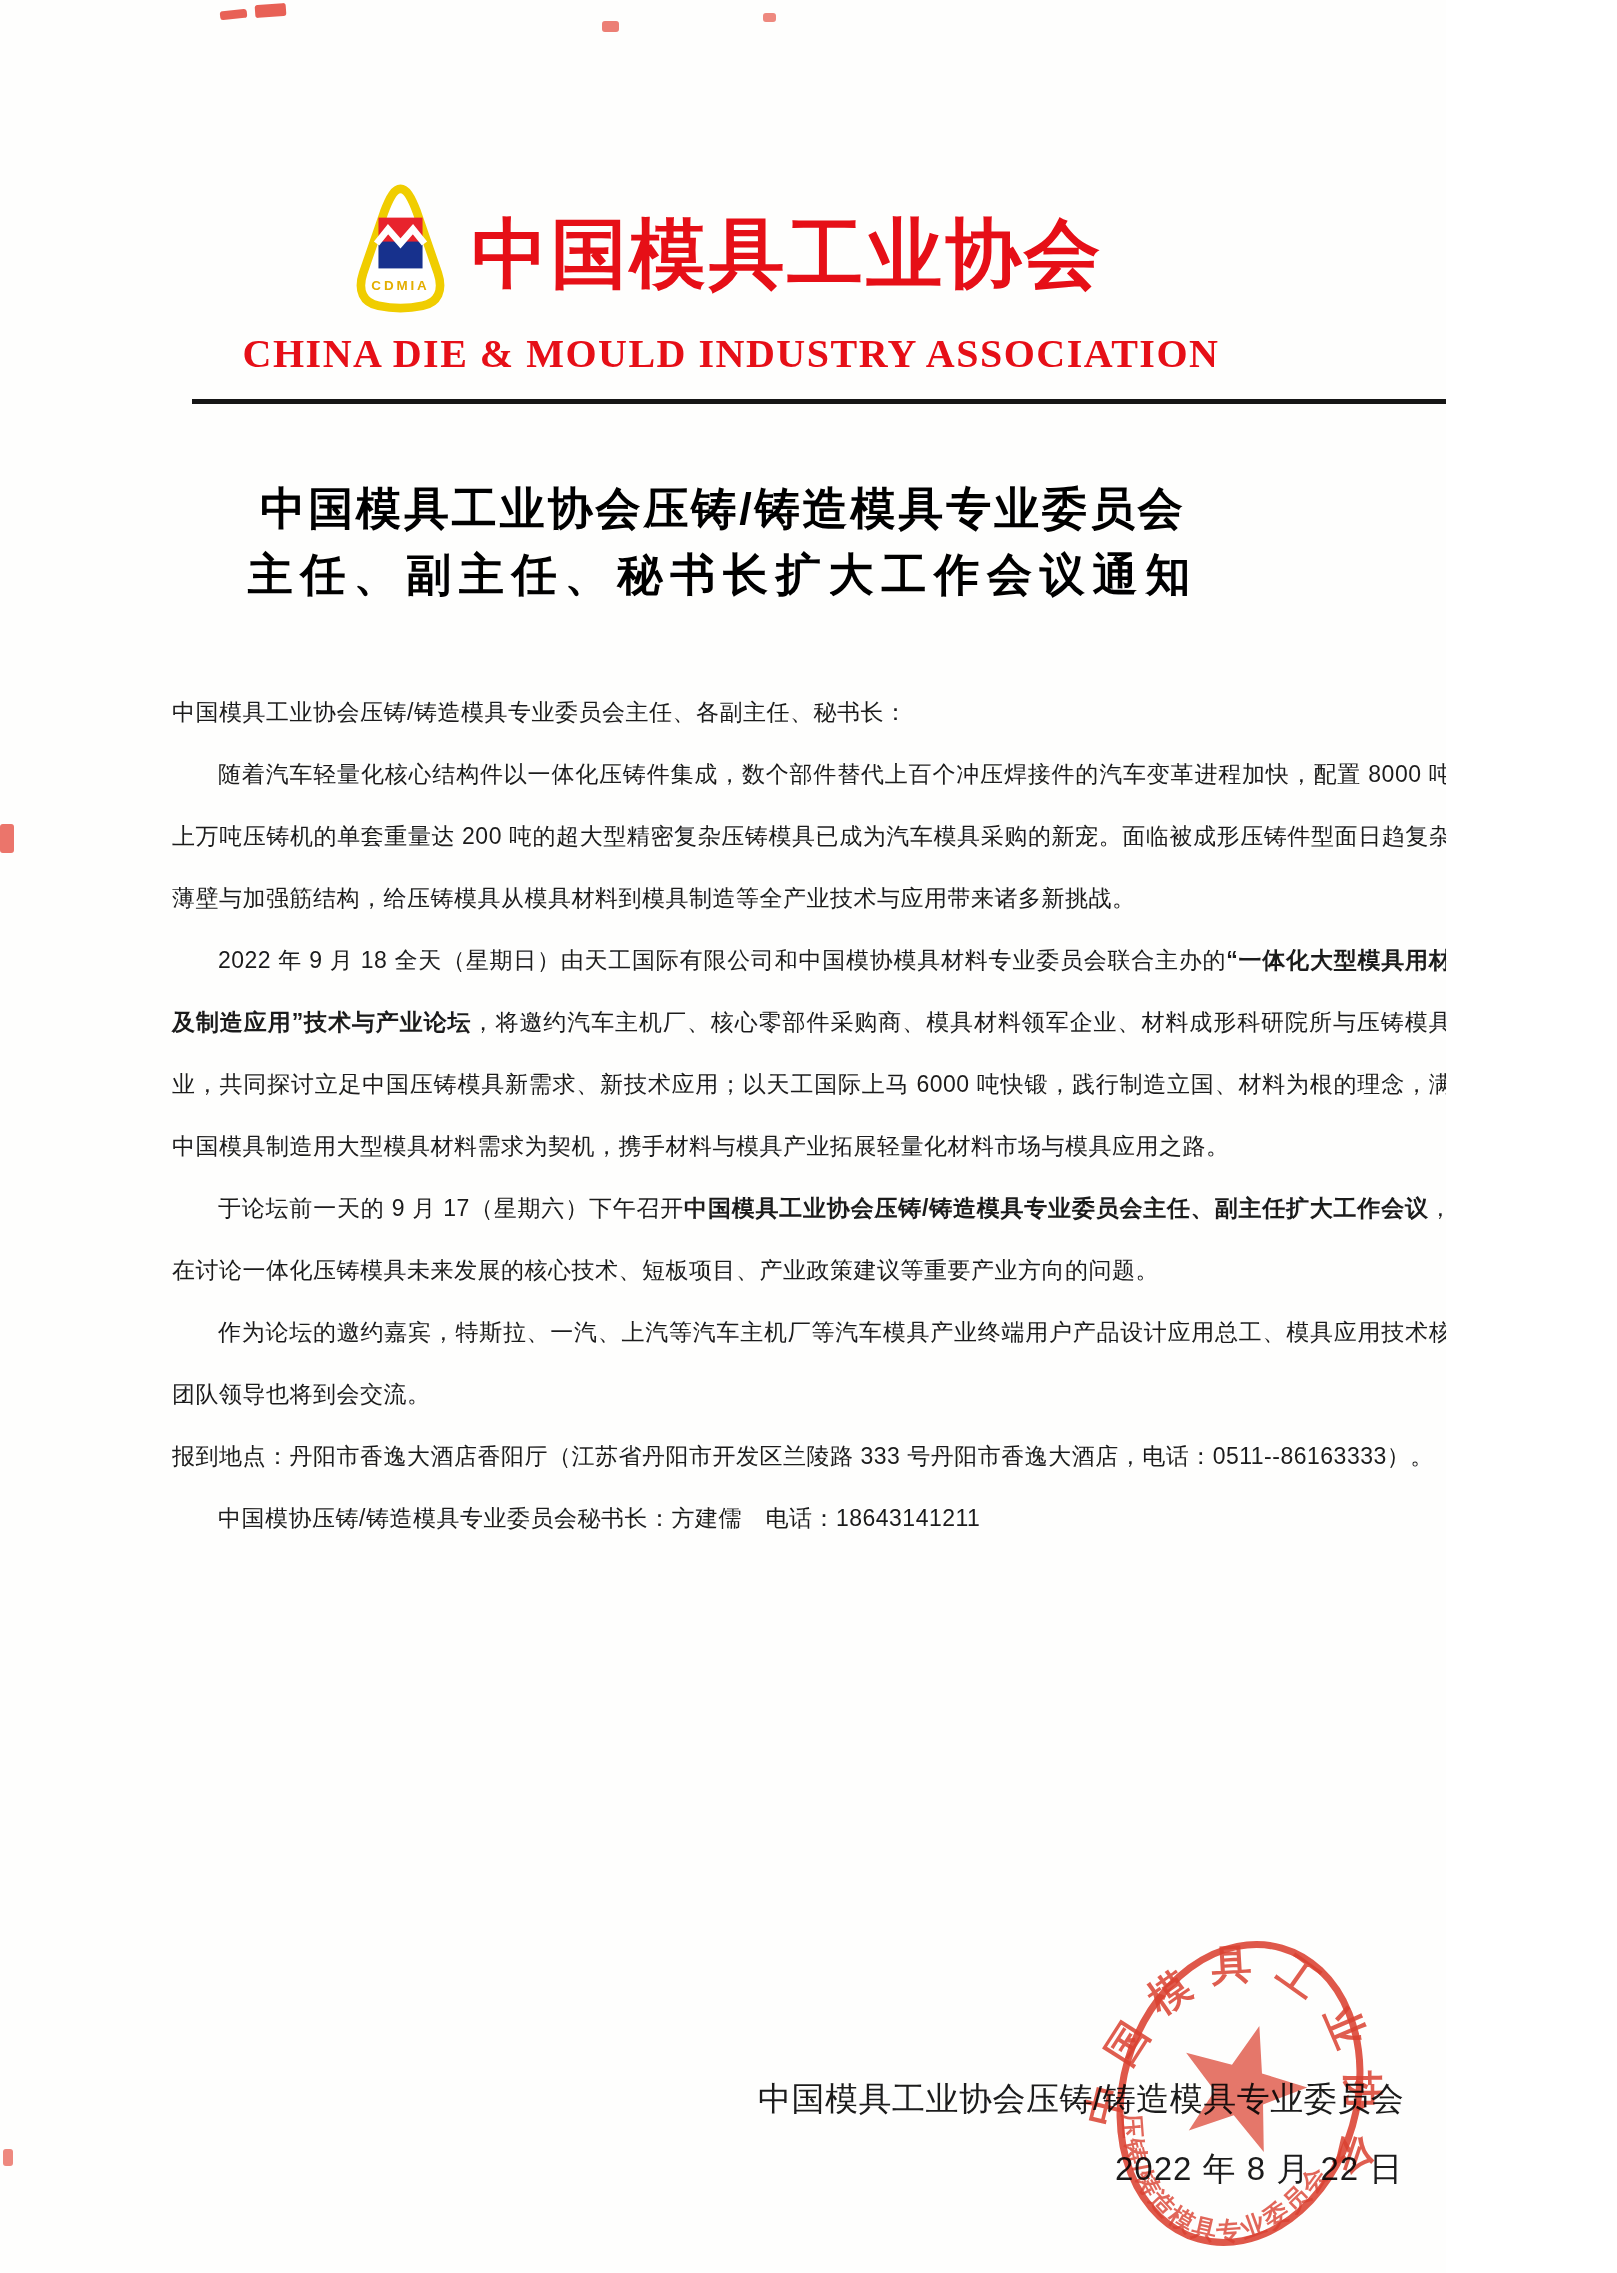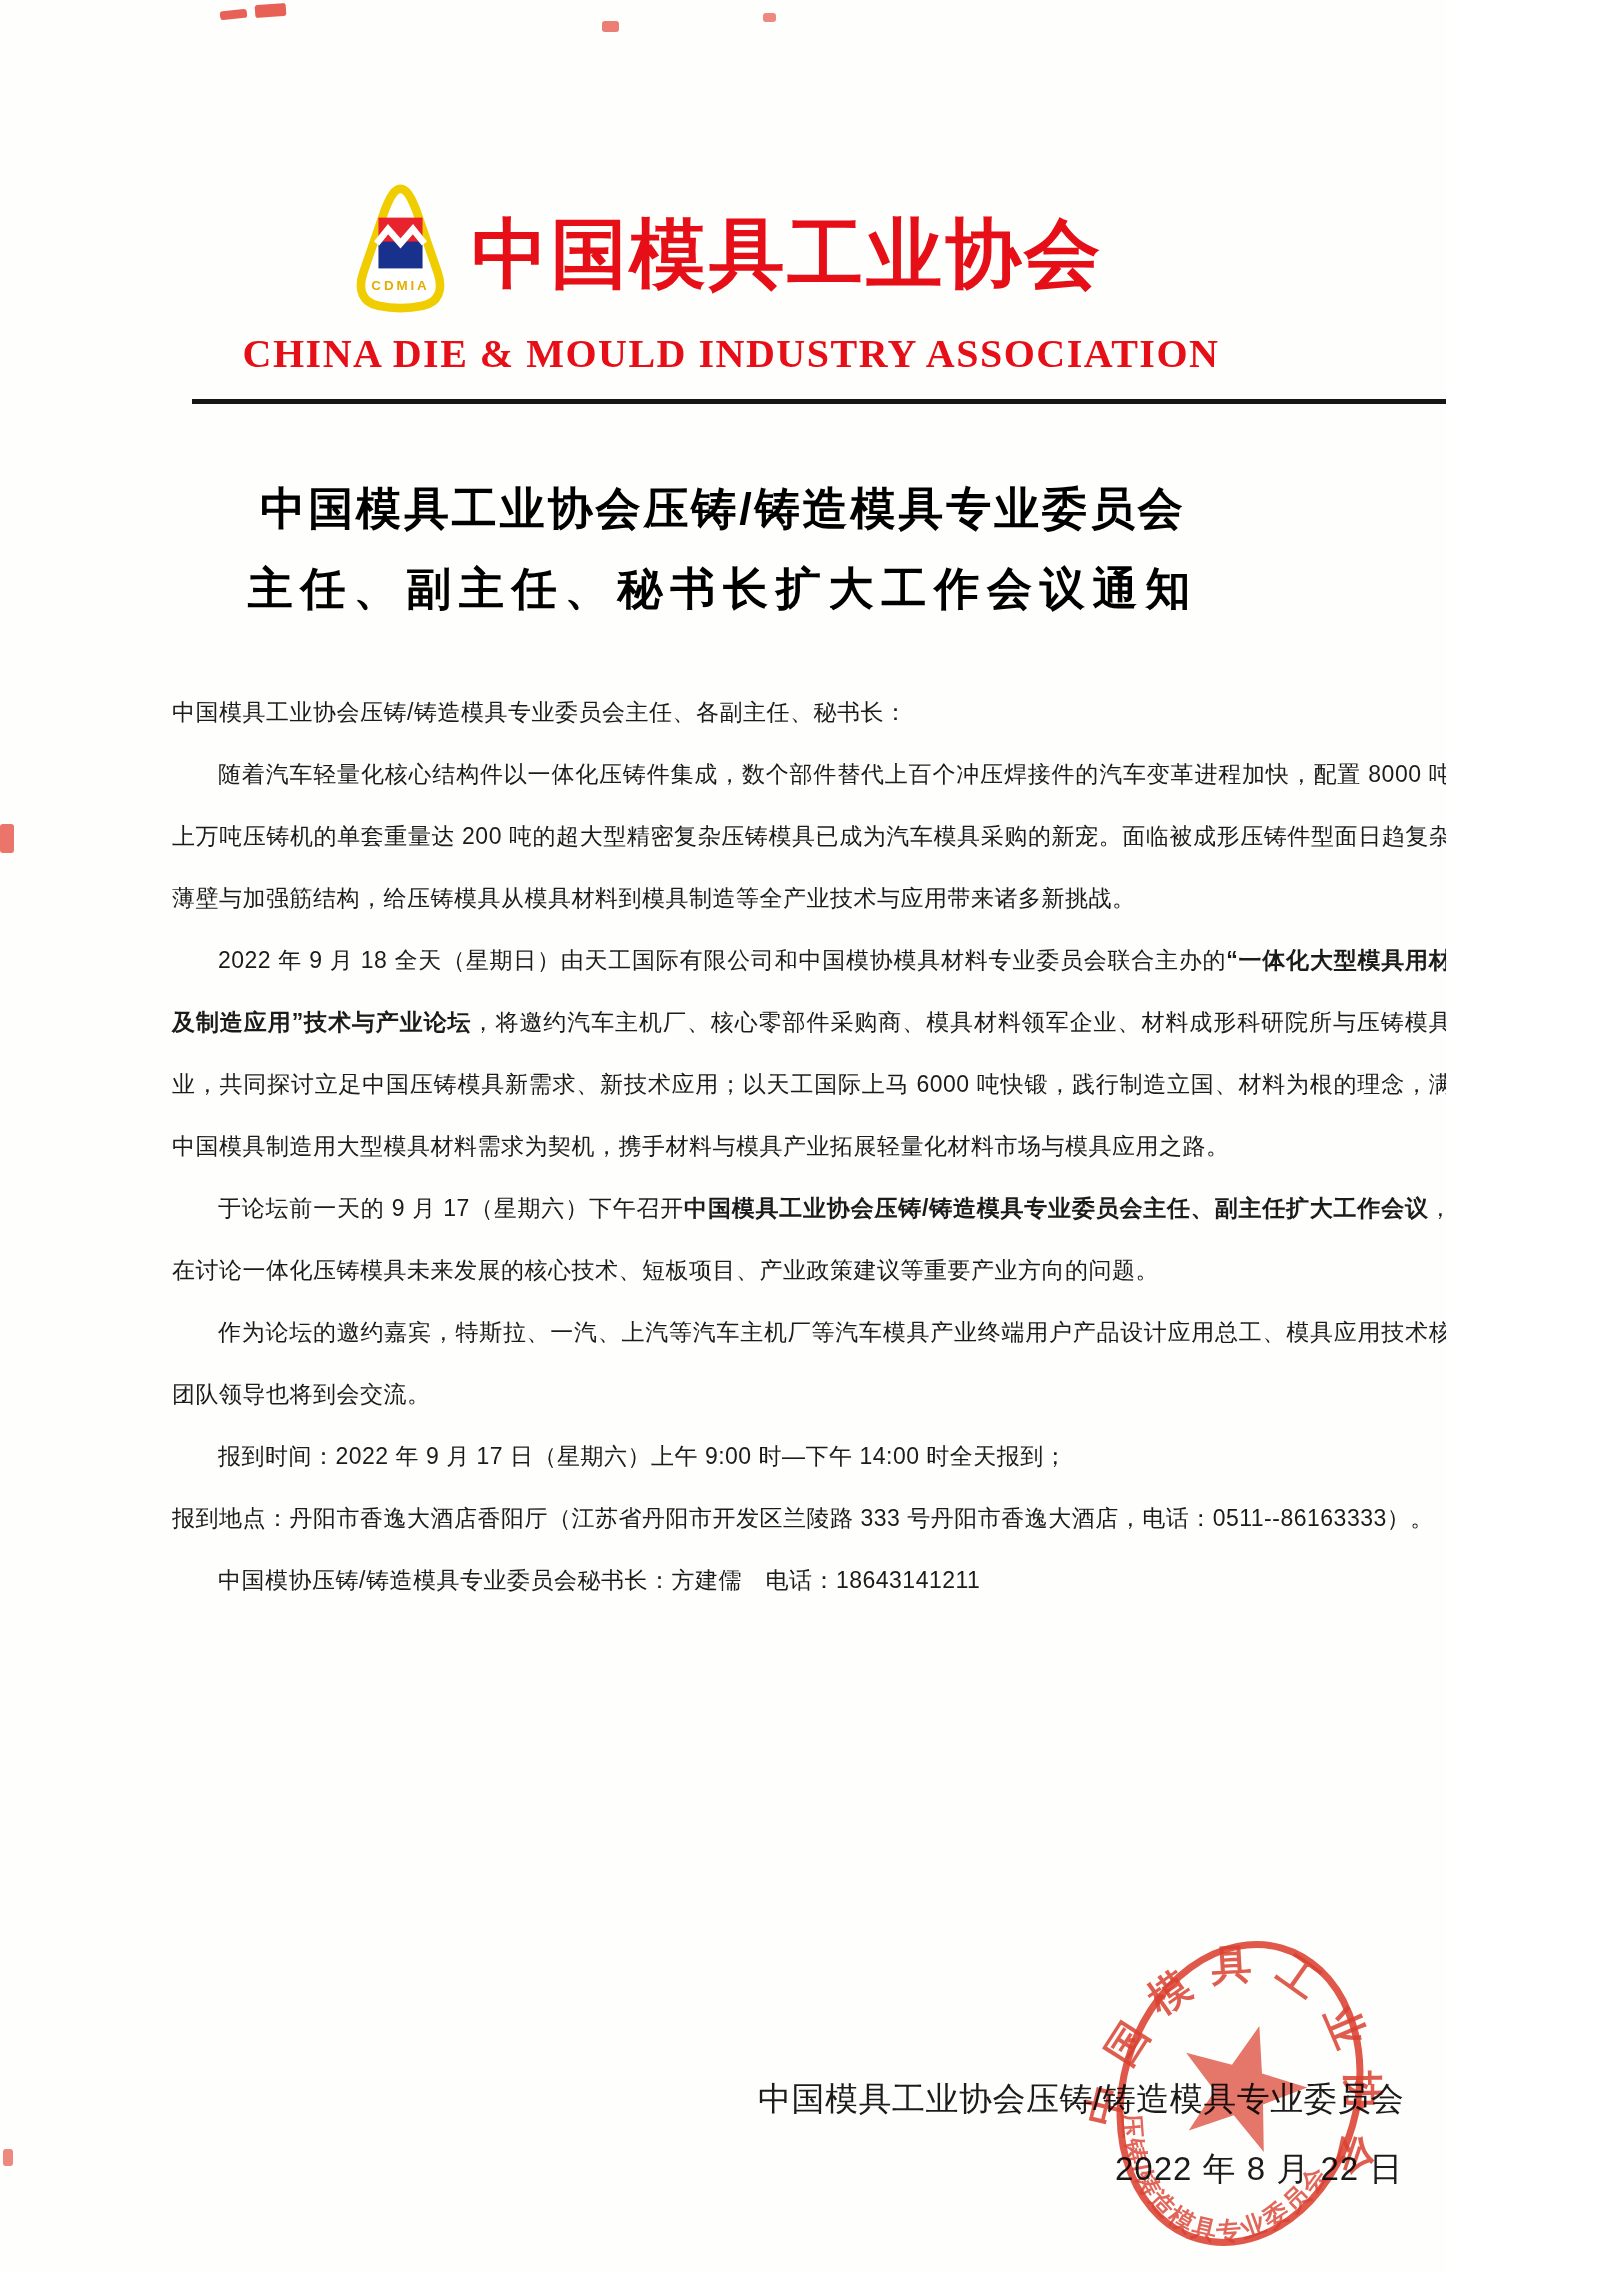--- a/index.html
+++ b/index.html
@@ -27,21 +27,21 @@
     font-family:"Liberation Serif","DejaVu Serif",serif;
     font-weight:bold;font-size:40px;letter-spacing:1.5px;white-space:nowrap;
   }
   .rule{position:absolute;top:399px;left:192px;width:1264px;height:4.9px;background:#161616;}
   
   .doc-title{
     position:absolute;top:476px;left:0;width:100%;text-align:center;
     font-weight:bold;color:#000;font-size:45px;line-height:66px;
   }
   .doc-title .t1{letter-spacing:2.9px;}
-  .doc-title .t2{letter-spacing:7.8px;margin-top:14px;}
+  .doc-title .t2{letter-spacing:7.8px;}
   
   .content{
     position:absolute;top:681px;left:172px;width:1304px;
     font-size:23px;line-height:62px;letter-spacing:0.5px;
     text-align:justify;
   }
   .content p{margin:0;}
   .indent{text-indent:2em;}
   .b{font-weight:bold;}
   
@@ -101,21 +101,20 @@
     <div class="t2">主任、副主任、秘书长扩大工作会议通知</div>
   </div>
 
   <div class="content">
     <p class="greeting">中国模具工业协会压铸/铸造模具专业委员会主任、各副主任、秘书长：</p>
     <div>
         <p class="indent"><span>随着汽车轻量化核心结构件以一体化压铸件集成，数个部件替代上百个冲压焊接件的汽车变革进程加快，配置 8000 吨、上万吨压铸机的单套重量达 200 吨的超大型精密复杂压铸模具已成为汽车模具采购的新宠。面临被成形压铸件型面日趋复杂且薄壁与加强筋结构，给压铸模具从模具材料到模具制造等全产业技术与应用带来诸多新挑战。</span></p>
         <p class="indent"><span>2022 年 9 月 18 全天（星期日）由天工国际有限公司和中国模协模具材料专业委员会联合主办的</span><span class="b">“一体化大型模具用材料及制造应用”技术与产业论坛</span><span>，将邀约汽车主机厂、核心零部件采购商、模具材料领军企业、材料成形科研院所与压铸模具企业，共同探讨立足中国压铸模具新需求、新技术应用；以天工国际上马 6000 吨快锻，践行制造立国、材料为根的理念，满足中国模具制造用大型模具材料需求为契机，携手材料与模具产业拓展轻量化材料市场与模具应用之路。</span></p>
         <p class="indent"><span>于论坛前一天的 9 月 17（星期六）下午召开</span><span class="b">中国模具工业协会压铸/铸造模具专业委员会主任、副主任扩大工作会议</span><span>，旨在讨论一体化压铸模具未来发展的核心技术、短板项目、产业政策建议等重要产业方向的问题。</span></p>
         <p class="indent"><span>作为论坛的邀约嘉宾，特斯拉、一汽、上汽等汽车主机厂等汽车模具产业终端用户产品设计应用总工、模具应用技术核心团队领导也将到会交流。</span></p>
-        <p class="indent"><span>报到时间：2022 年 9 月 17 日（星期六）上午 9:00 时—下午 14:00 时全天报到；</span></p>
         <p class=""><span>报到地点：丹阳市香逸大酒店香阳厅（江苏省丹阳市开发区兰陵路 333 号丹阳市香逸大酒店，电话：0511--86163333）。</span></p>
         <p class="indent"><span>中国模协压铸/铸造模具专业委员会秘书长：方建儒　电话：18643141211</span></p>
       </div>
   </div>
 
   <div class="closing-org">中国模具工业协会压铸/铸造模具专业委员会</div>
   <div class="closing-date">2022 年 8 月 22 日</div>
 
   <div class="seal">
     <svg viewBox="0 0 400 420" xmlns="http://www.w3.org/2000/svg">

